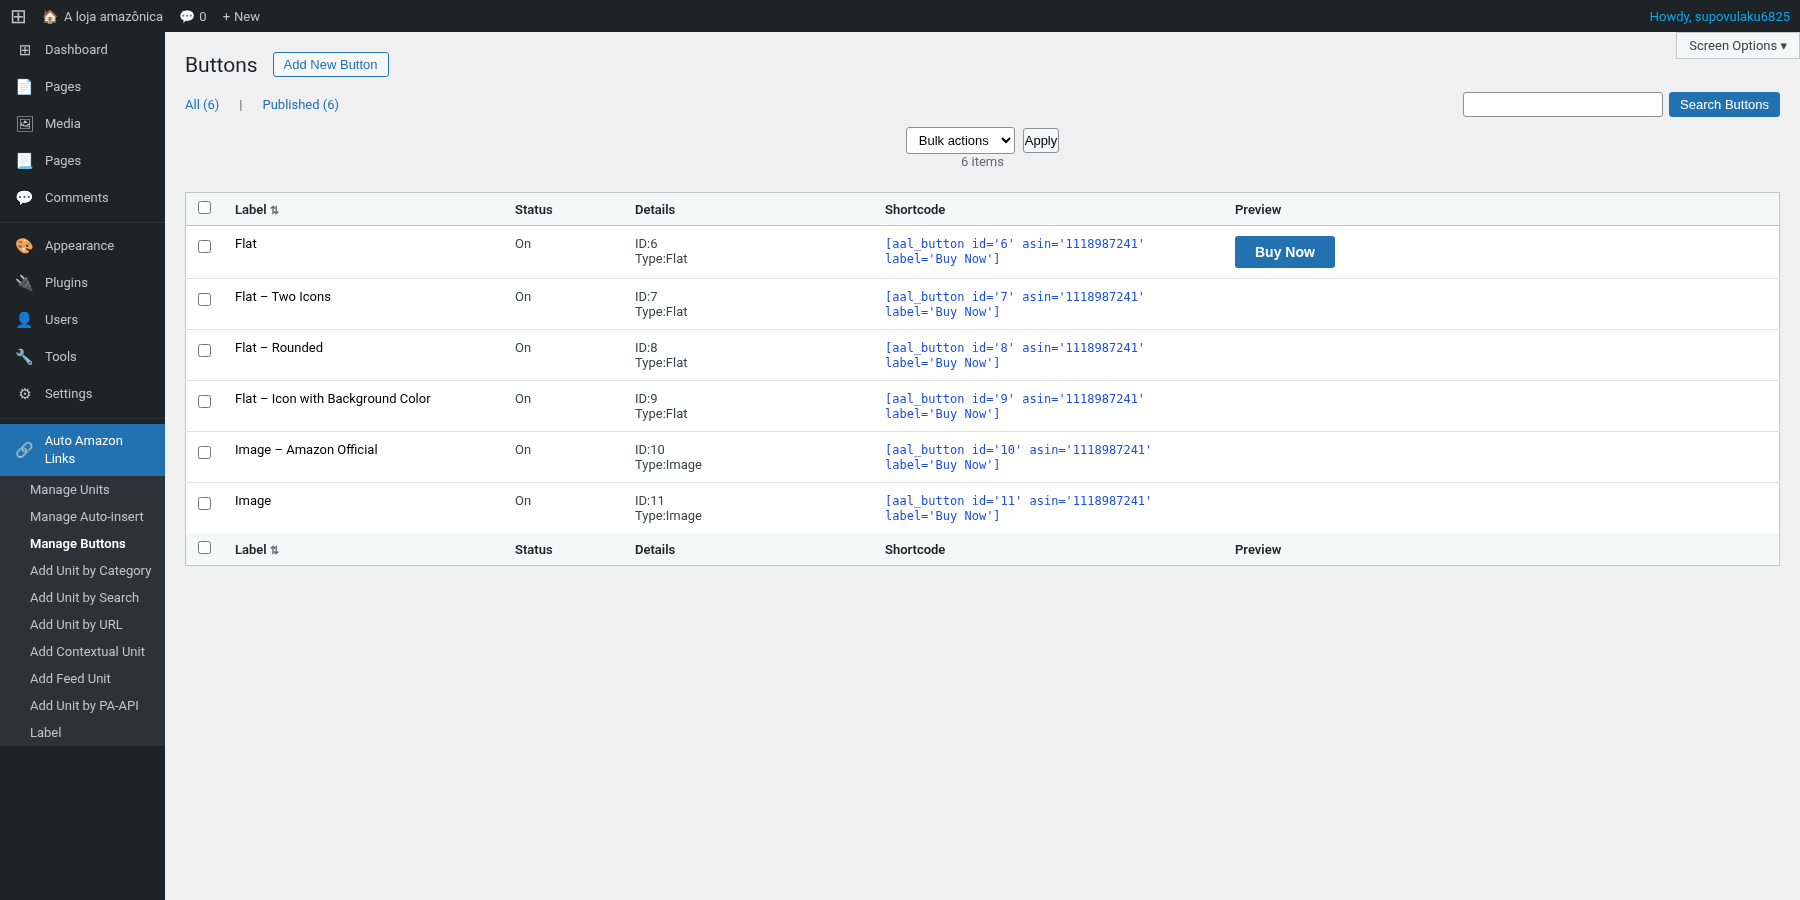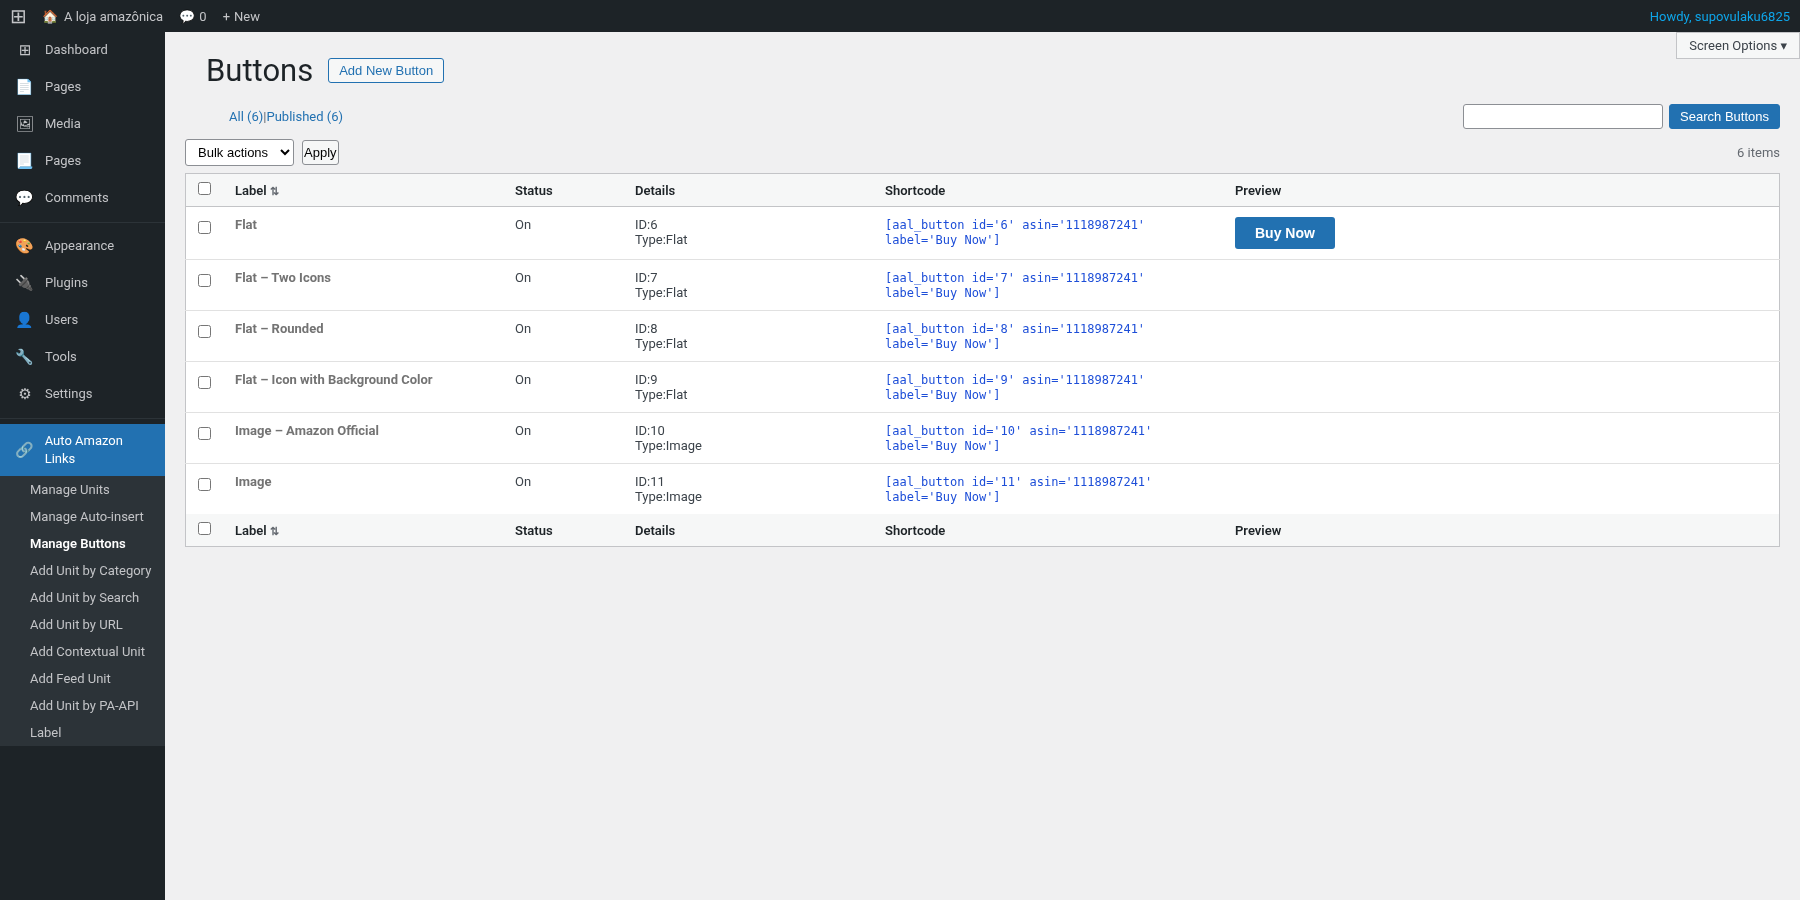--- a/index.html
+++ b/index.html
@@ -65,43 +65,42 @@
     }
 
     
     .page-header {
       display: flex;
       align-items: center;
       gap: 15px;
       margin-bottom: 15px;
     }
     .page-title {
-      font-size: 31px;
+      font-size: 21px;
       font-weight: 400;
       color: #1d2327;
-      margin-left: 21px;
     }
     .add-new-btn {
       background: #f6f7f7;
       border: 1px solid #2271b1;
       color: #2271b1;
       padding: 4px 10px;
       border-radius: 3px;
       cursor: pointer;
       font-size: 13px;
     }
 
     
     .filter-bar {
       display: flex;
       align-items: center;
       justify-content: space-between;
       margin-bottom: 10px;
     }
-    .filter-links { display: flex; align-items: center; gap: 0; font-size: 13px; margin-left: 44px; }
+    .filter-links { display: flex; align-items: center; gap: 20px; font-size: 13px; }
     .filter-link { color: #2271b1; cursor: pointer; }
     .filter-sep { color: #646970; }
     .filter-search { display: flex; align-items: center; gap: 6px; }
     .search-input {
       border: 1px solid #8c8f94;
       padding: 4px 8px;
       width: 200px;
       border-radius: 3px;
       font-size: 13px;
     }
@@ -113,21 +112,22 @@
       border-radius: 3px;
       cursor: pointer;
       font-size: 13px;
     }
 
     
     .bulk-bar {
       display: flex;
       align-items: center;
       justify-content: space-between;
-      margin-bottom: 7px;
+      margin-bottom: 23px;
+      flex-direction: column;
     }
     .bulk-left { display: flex; align-items: center; gap: 8px; }
     .bulk-select {
       border: 1px solid #8c8f94;
       padding: 4px 8px;
       border-radius: 3px;
       font-size: 13px;
       background: #fff;
     }
     .apply-btn {
@@ -159,21 +159,21 @@
     .wp-list-table thead th.cb, .wp-list-table tfoot th.cb { width: 30px; }
     .wp-list-table tbody tr { border-bottom: 1px solid #e1e1e1; }
     .wp-list-table tbody tr:last-child { border-bottom: none; }
     .wp-list-table td { padding: 10px 12px; vertical-align: top; font-size: 13px; }
     .wp-list-table td.cb { padding-top: 14px; }
     .col-label { width: 280px; }
     .col-status { width: 120px; }
     .col-details { width: 250px; }
     .col-shortcode { width: 350px; }
     .col-preview { }
-    .row-title { color: #737373; cursor: pointer; font-weight: 700; font-size: 13px; }
+    .row-title { color: #000000; cursor: pointer; font-weight: 400; font-size: 13px; }
     .shortcode-text { font-size: 12px; color: #1d4ed8; font-family: monospace; }
     .preview-btn {
       background: #2271b1;
       color: #fff;
       border: none;
       padding: 8px 20px;
       border-radius: 3px;
       cursor: pointer;
       font-size: 14px;
       font-weight: 600;

